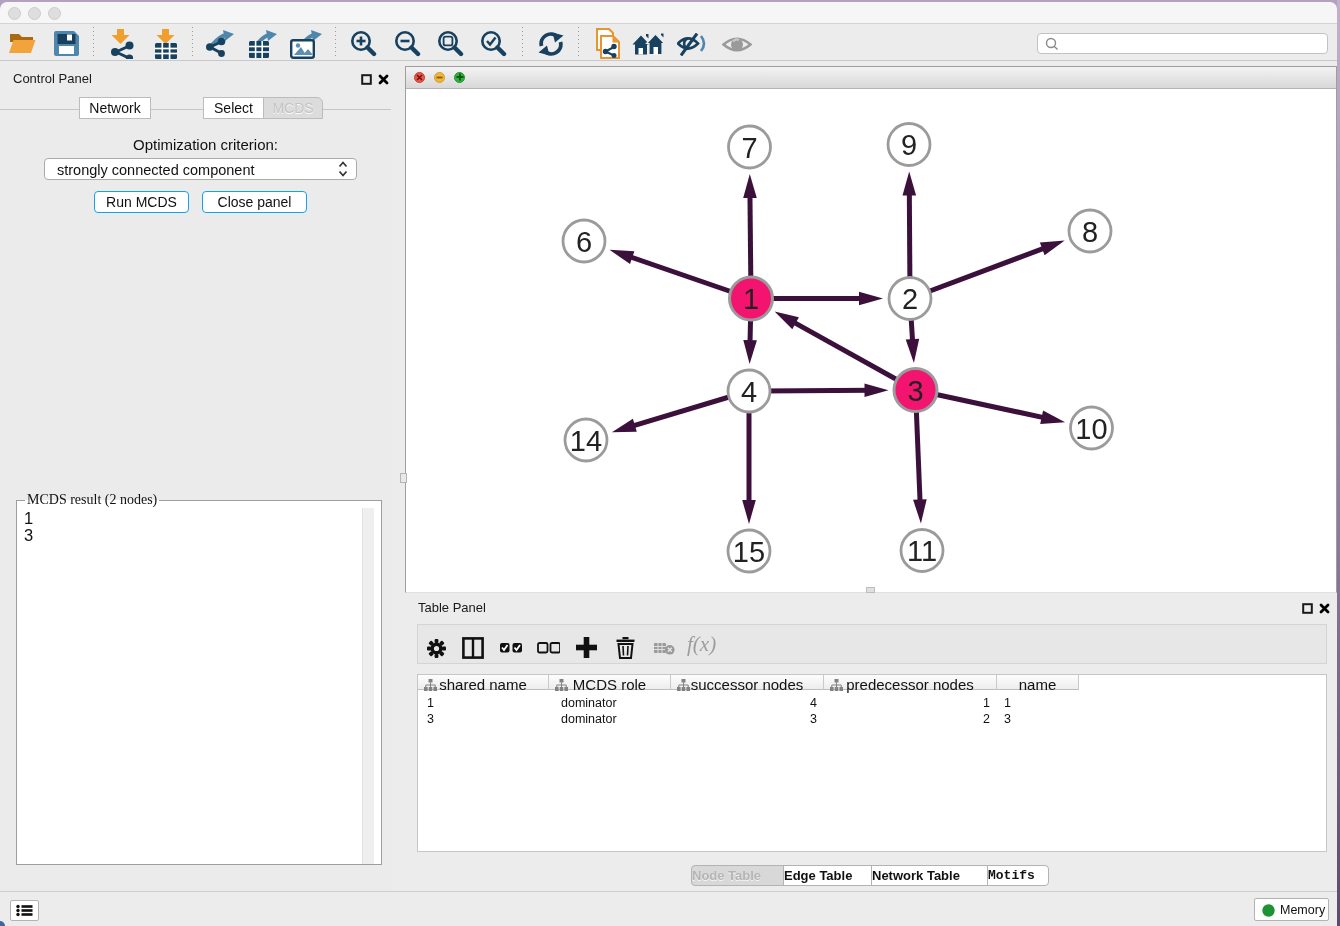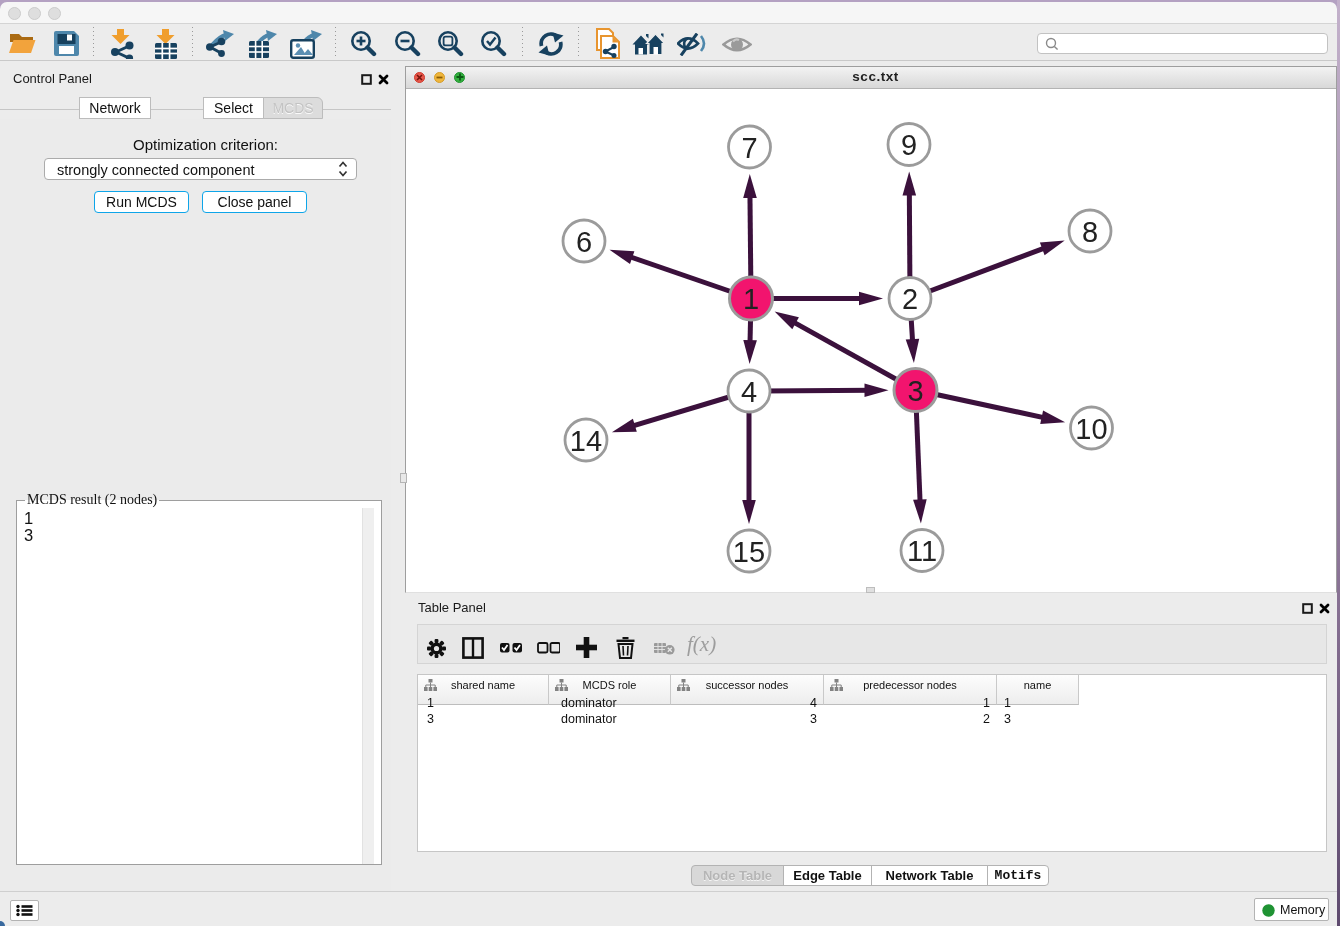--- a/index.html
+++ b/index.html
@@ -57,28 +57,28 @@
   .mac{position:absolute;top:4.5px;width:11px;height:11px;border-radius:50%;box-sizing:border-box;}
   #nettitleText{position:absolute;width:100%;top:2px;text-align:center;
       font-size:13.5px;font-weight:600;color:#222;letter-spacing:0.5px;text-indent:9px;}
   
   #tpanel{left:405px;top:596px;width:932px;height:295px;background:#ececec;}
   #tpTitle{position:absolute;left:13px;top:4px;font-size:13px;color:#1a1a1a;}
   #ttoolbar{position:absolute;left:12px;top:28px;width:910px;height:40px;
       background:#e7e7e7;border:1px solid #d4d4d4;box-sizing:border-box;}
   #ttable{position:absolute;left:12px;top:78px;width:910px;height:178px;
       background:#fff;border:1px solid #c6c6c6;box-sizing:border-box;}
-  .thcell{position:absolute;top:0;height:30px;box-sizing:border-box;
+  .thcell{position:absolute;top:0;height:15px;box-sizing:border-box;
       background:linear-gradient(#fdfdfd,#ededed);border-right:1px solid #c9c9c9;
-      border-bottom:1px solid #bdbdbd;font-size:11px;color:#111;
+      border-bottom:1px solid #bdbdbd;font-size:15px;color:#111;
       text-align:center;line-height:20px;}
   .trow{position:absolute;font-size:12.5px;color:#111;}
   .ttab{position:absolute;top:269px;height:21px;background:#fff;
       border:1px solid #b3b3b3;box-sizing:border-box;font-size:13px;font-weight:600;
-      color:#111;text-align:center;line-height:19px;}
+      color:#111;text-align:left;line-height:19px;}
   
   #statusbar{left:0;top:891px;width:1337px;height:35px;background:#ececec;
       border-top:1px solid #cfcfcf;box-sizing:border-box;}
   #listbtn{position:absolute;left:10px;top:8px;width:29px;height:21px;background:#fff;
       border:1px solid #b3b3b3;border-radius:2px;box-sizing:border-box;}
   #membtn{position:absolute;left:1254px;top:6px;width:75px;height:23px;background:#fff;
       border:1px solid #b3b3b3;border-radius:2px;box-sizing:border-box;
       font-size:12.5px;color:#111;}
 </style>
 </head>
@@ -256,21 +256,20 @@
         <path d="M1 1 L6 6 M6 1 L1 6" stroke="#74140b" stroke-width="1.6"></path>
       </svg>
     <div class="mac" style="left:28px;background:#f0b63b;border:1px solid #d59c28;"></div>
     <svg width="7" height="7" style="position:absolute;left:30px;top:6.5px" viewBox="0 0 7 7">
         <path d="M0.5 3.5 H6.5" stroke="#8a5d05" stroke-width="1.8"></path>
       </svg>
     <div class="mac" style="left:48px;background:#33b03e;border:1px solid #1f9230;"></div>
     <svg width="8" height="8" style="position:absolute;left:49.5px;top:6px" viewBox="0 0 8 8">
         <path d="M0.5 4 H7.5 M4 0.5 V7.5" stroke="#0a5a12" stroke-width="1.8"></path>
       </svg>
-    <div id="nettitleText">scc.txt</div>
   </div>
   <svg id="graph" width="929" height="503" viewBox="0 0 929 503" style="position:absolute;left:0;top:22px;">
 <line x1="345.0" y1="209.5" x2="343.9" y2="101.0" stroke="#3b113c" stroke-width="5"></line>
 <polygon points="343.8,85.0 350.8,108.9 337.2,109.1" fill="#3b113c"></polygon>
 <line x1="345.0" y1="209.5" x2="218.7" y2="166.0" stroke="#3b113c" stroke-width="5"></line>
 <polygon points="203.5,160.8 228.4,162.2 224.0,175.0" fill="#3b113c"></polygon>
 <line x1="345.0" y1="209.5" x2="461.0" y2="209.5" stroke="#3b113c" stroke-width="5"></line>
 <polygon points="477.0,209.5 453.0,216.3 453.0,202.7" fill="#3b113c"></polygon>
 <line x1="345.0" y1="209.5" x2="343.9" y2="259.0" stroke="#3b113c" stroke-width="5"></line>
 <polygon points="343.6,275.0 337.3,250.9 350.9,251.2" fill="#3b113c"></polygon>

